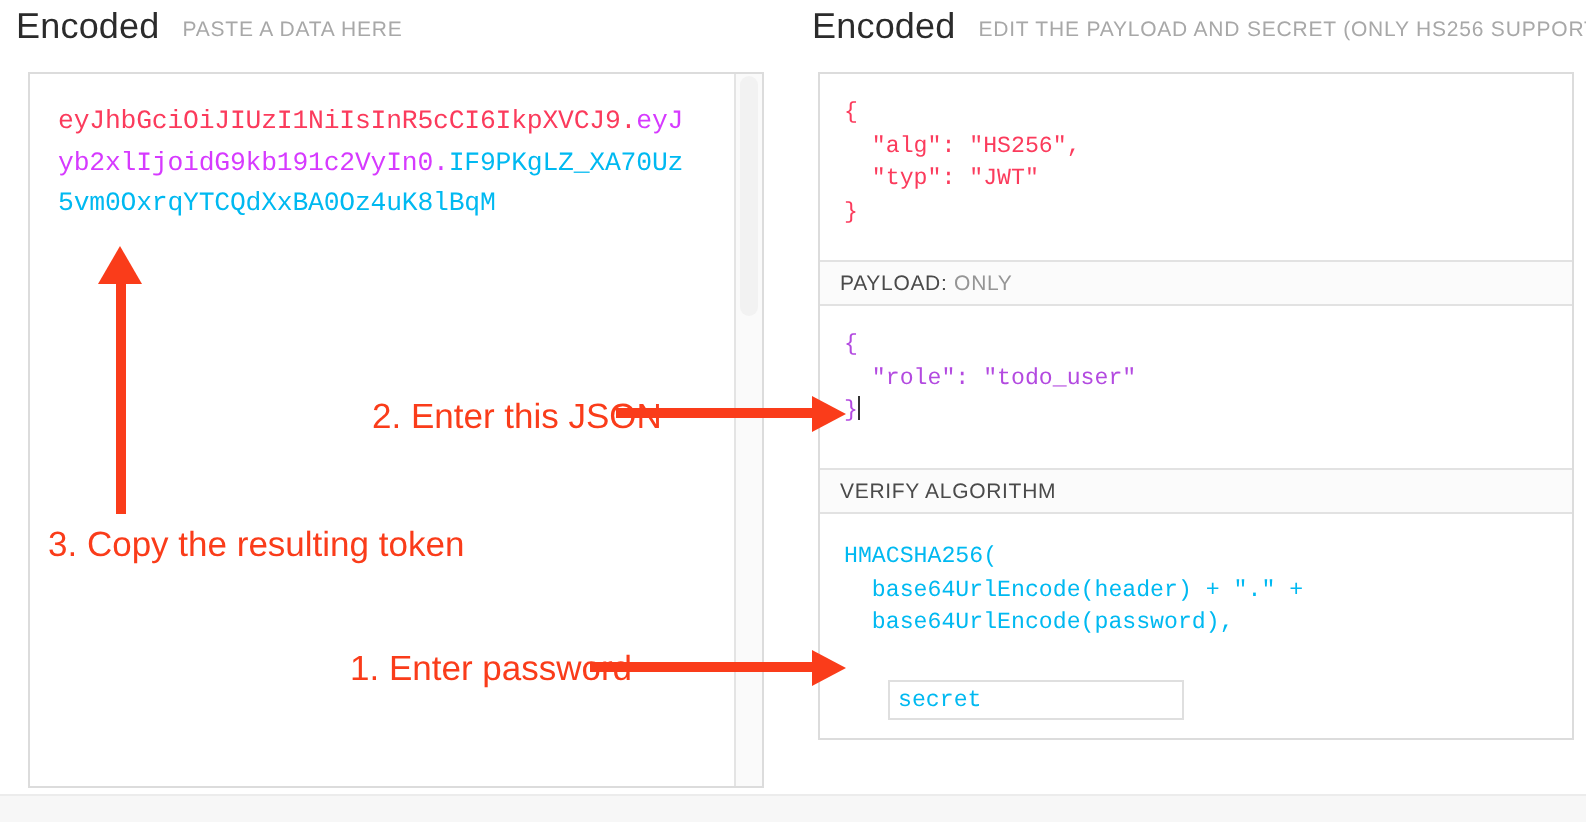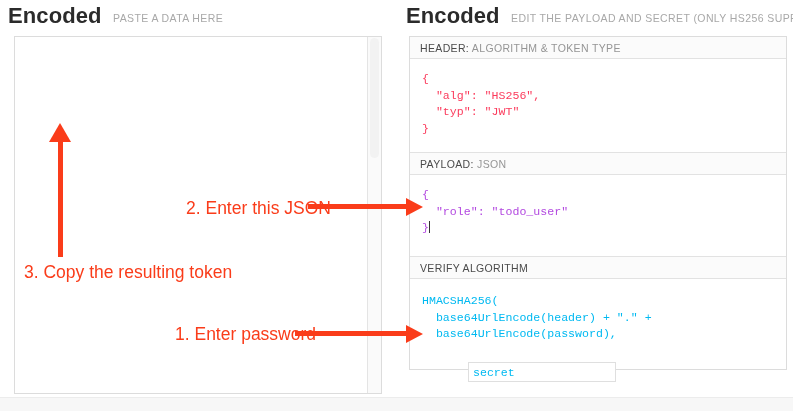--- a/index.html
+++ b/index.html
@@ -14,22 +14,22 @@
     position: relative;
     overflow: hidden;
   }
 
   
   .col-heading {
     position: absolute;
     white-space: nowrap;
   }
   .col-heading .title {
-    font-size: 22px;
-    font-weight: 700;
+    font-size: 18px;
+    font-weight: 400;
     color: #2b2b2b;
     letter-spacing: 0.1px;
   }
   .col-heading .sub {
     font-size: 10.5px;
     color: #a8a8a8;
     letter-spacing: 0.4px;
     margin-left: 7px;
     position: relative;
     top: -1px;
@@ -144,21 +144,20 @@
     height: 20px;
     border: 1px solid #dfdfdf;
     box-sizing: border-box;
     font-family: "Liberation Mono", monospace;
     font-size: 11.6px;
     color: #00b9f1;
     padding: 0 4px;
     line-height: 18px;
     background: #fff;
     outline: none;
-    margin-left: 24px;
   }
 
   
   .annot {
     position: absolute;
     color: #fa3c1a;
     font-size: 17.5px;
     font-family: "Liberation Sans", sans-serif;
     white-space: nowrap;
   }
@@ -233,42 +232,44 @@
 </style>
 </head>
 <body>
 
 <div id="encoded-heading" class="col-heading">
   <span class="title">Encoded</span>
   <span class="sub">PASTE A DATA HERE</span>
 </div>
 
 <div id="encoded-panel">
+  <div id="token-text">
+    <span class="tok-h">eyJhbGciOiJIUzI1NiIsInR5cCI6IkpXVCJ9</span><span class="tok-dot-h">.</span><span class="tok-p">eyJyb2xlIjoidG9kb191c2VyIn0</span><span class="tok-dot-p">.</span><span class="tok-s">IF9PKgLZ_XA70Uz5vm0OxrqYTCQdXxBA0Oz4uK8lBqM</span>
+  </div>
   <div id="encoded-scrollbar">
     <div id="encoded-scrollbar-thumb"></div>
   </div>
 </div>
 
 <div id="decoded-heading" class="col-heading">
   <span class="title">Encoded</span>
   <span class="sub">EDIT THE PAYLOAD AND SECRET (ONLY HS256 SUPPORTED)</span>
 </div>
 
 <div id="decoded-panel">
 
   <div id="header-section">
-    <div class="sec-label"><b>HEADER:</b> <span>ALGORITHM &amp; TOKEN TYPE</span></div>
     <div class="sec-body">{
   "alg": "HS256",
   "typ": "JWT"
 }</div>
   </div>
 
   <div id="payload-section">
-    <div class="sec-label"><b>PAYLOAD:</b> <span>JSON</span></div>
+    <div class="sec-label"><b>PAYLOAD:</b> <span>ONLY</span></div>
     <div class="sec-body"><span>{
   "role": "todo_user"
 }</span><span class="caret"></span></div>
   </div>
 
   <div id="signature-section">
     <div class="sec-label"><b>VERIFY ALGORITHM</b><span></span></div>
     <div class="sec-body"><span>HMACSHA256(</span>
 <span>  base64UrlEncode(header) + "." +</span>
 <span>  base64UrlEncode(password),</span>

